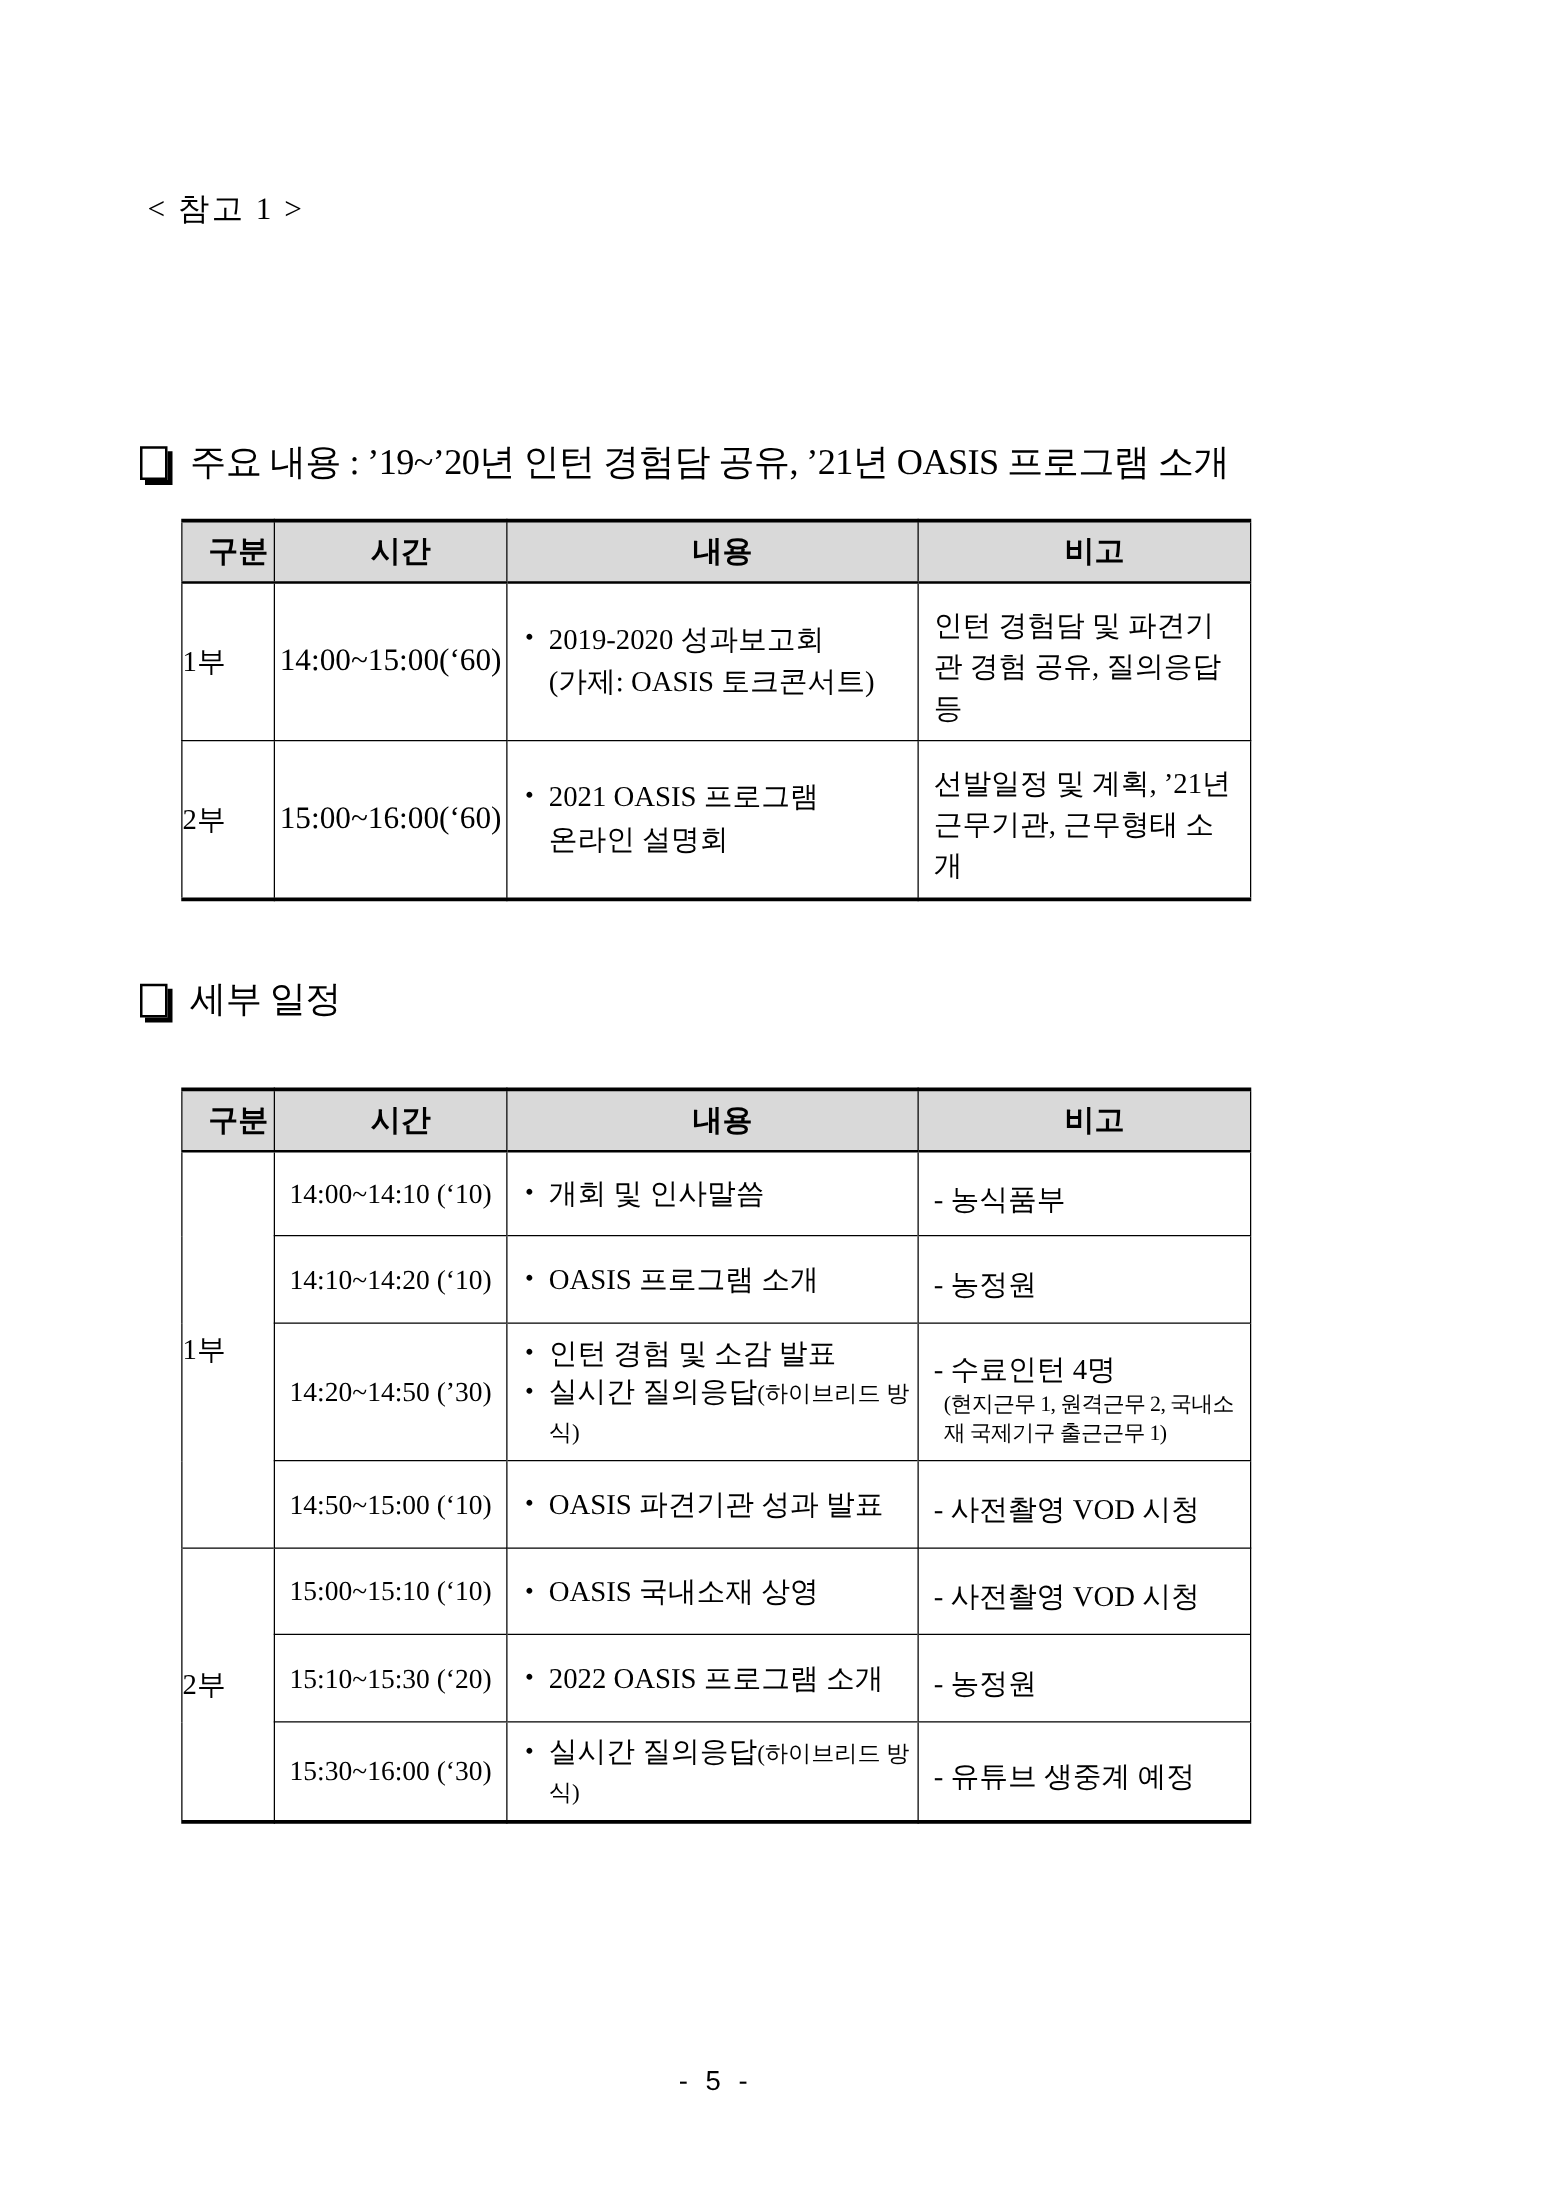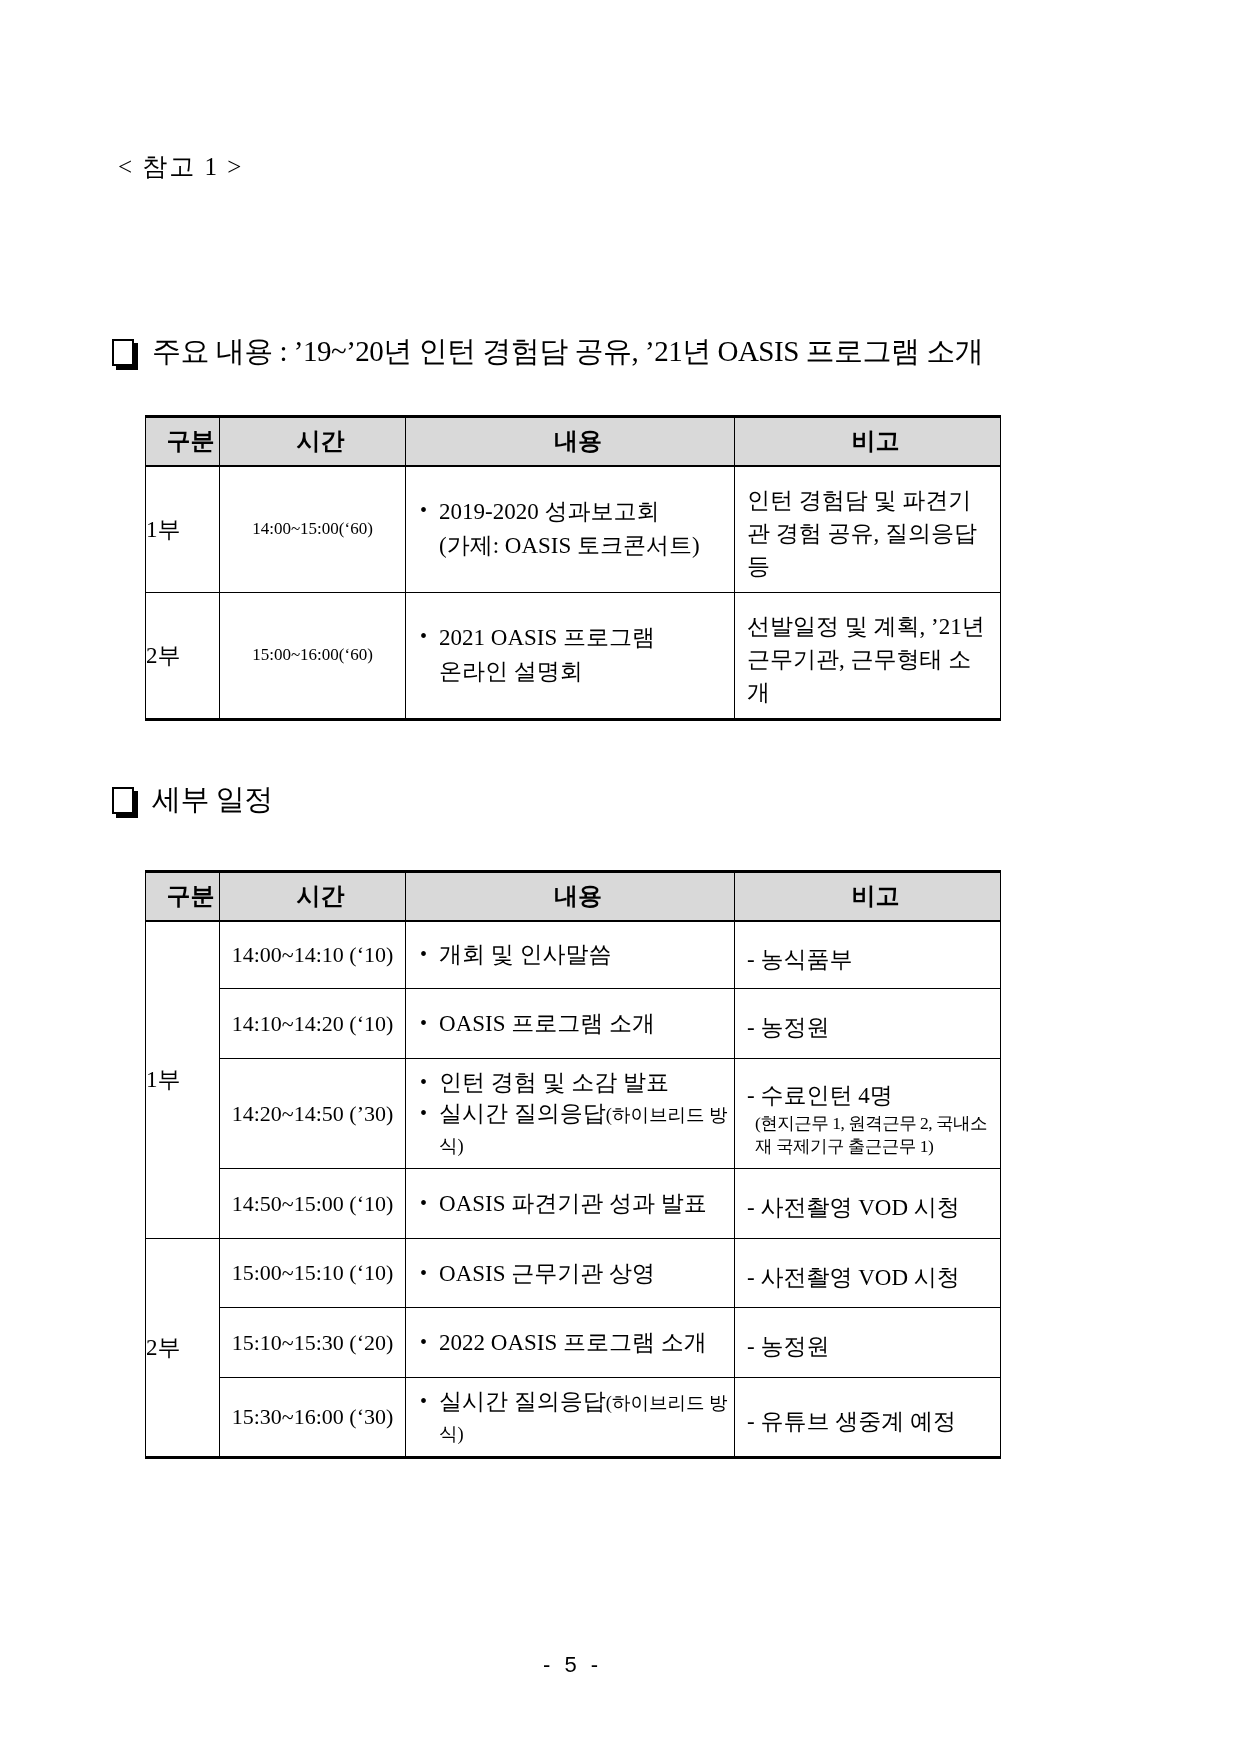--- a/index.html
+++ b/index.html
@@ -25,21 +25,21 @@
     font-weight:bold; font-size:43px; letter-spacing:-2px;
     padding-bottom:5px; border-bottom:4px solid #000;
     transform:scaleY(1.05); transform-origin:top;
     white-space:nowrap;
   }
 
   .section-heading {
     position:absolute; left:112px; display:flex; align-items:center;
     font-size:29px; letter-spacing:-0.5px;
   }
-  .section-heading.s1 { top:332px; }
+  .section-heading.s1 { top:350px; }
   .section-heading.s2 { top:780px; }
   .sq-bullet {
     display:inline-block; width:22px; height:27px;
     border:2.5px solid #000; background:#fff;
     box-shadow:4px 4px 0 #000;
     margin-right:18px; flex:0 0 auto;
   }
 
   table {
     position:absolute; left:145px; width:855px;
@@ -53,21 +53,21 @@
   col.c-time { width:186px; }
   col.c-content { width:329px; }
   col.c-note { width:266px; }
 
   th, td { border:1.6px solid #000; vertical-align:middle; }
   th {
     background:#d9d9d9; font-weight:bold; font-size:24px;
     text-align:center; height:49px; border-bottom:2.6px solid #000;padding-left:16px;
   }
   td.part { text-align:left; }
-  td.time { text-align:center; white-space:nowrap; font-size:17px; }
+  td.time { text-align:center; white-space:nowrap; font-size:25px; }
   td.content { padding:8px 6px 8px 14px; }
   td.note { padding:17px 6px 8px 12px; line-height:1.45; }
 
   .item { display:flex; align-items:flex-start; line-height:1.35; }
   .item .bullet { flex:0 0 auto; margin-right:12px; font-size:20px; line-height:1.55; }
   .ilines { line-height:1.5; }
   .small-inline { font-size:18.5px; }
   .note-small { font-size:17.5px; line-height:1.3; padding-left:8px; letter-spacing:-0.5px; }
 
   .tbl2 tr.dotted > td { border-bottom:1px dotted #8a8a8a; }
@@ -212,21 +212,21 @@
         </td>
         <td class="note">- 사전촬영 VOD 시청</td>
       </tr>
 
       <tr class="dotted">
         <td class="part" rowspan="3">2부</td>
         <td class="time" style="height:69px">15:00~15:10 (‘10)</td>
         <td class="content">
           <div class="item">
             <span class="bullet">•</span>
-            <span>OASIS 근무기관 상영</span>
+            <span>OASIS 국내소재 상영</span>
           </div>
         </td>
         <td class="note">- 사전촬영 VOD 시청</td>
       </tr>
       <tr class="dotted">
         <td class="time" style="height:70px">15:10~15:30 (‘20)</td>
         <td class="content">
           <div class="item">
             <span class="bullet">•</span>
             <span>2022 OASIS 프로그램 소개</span>

